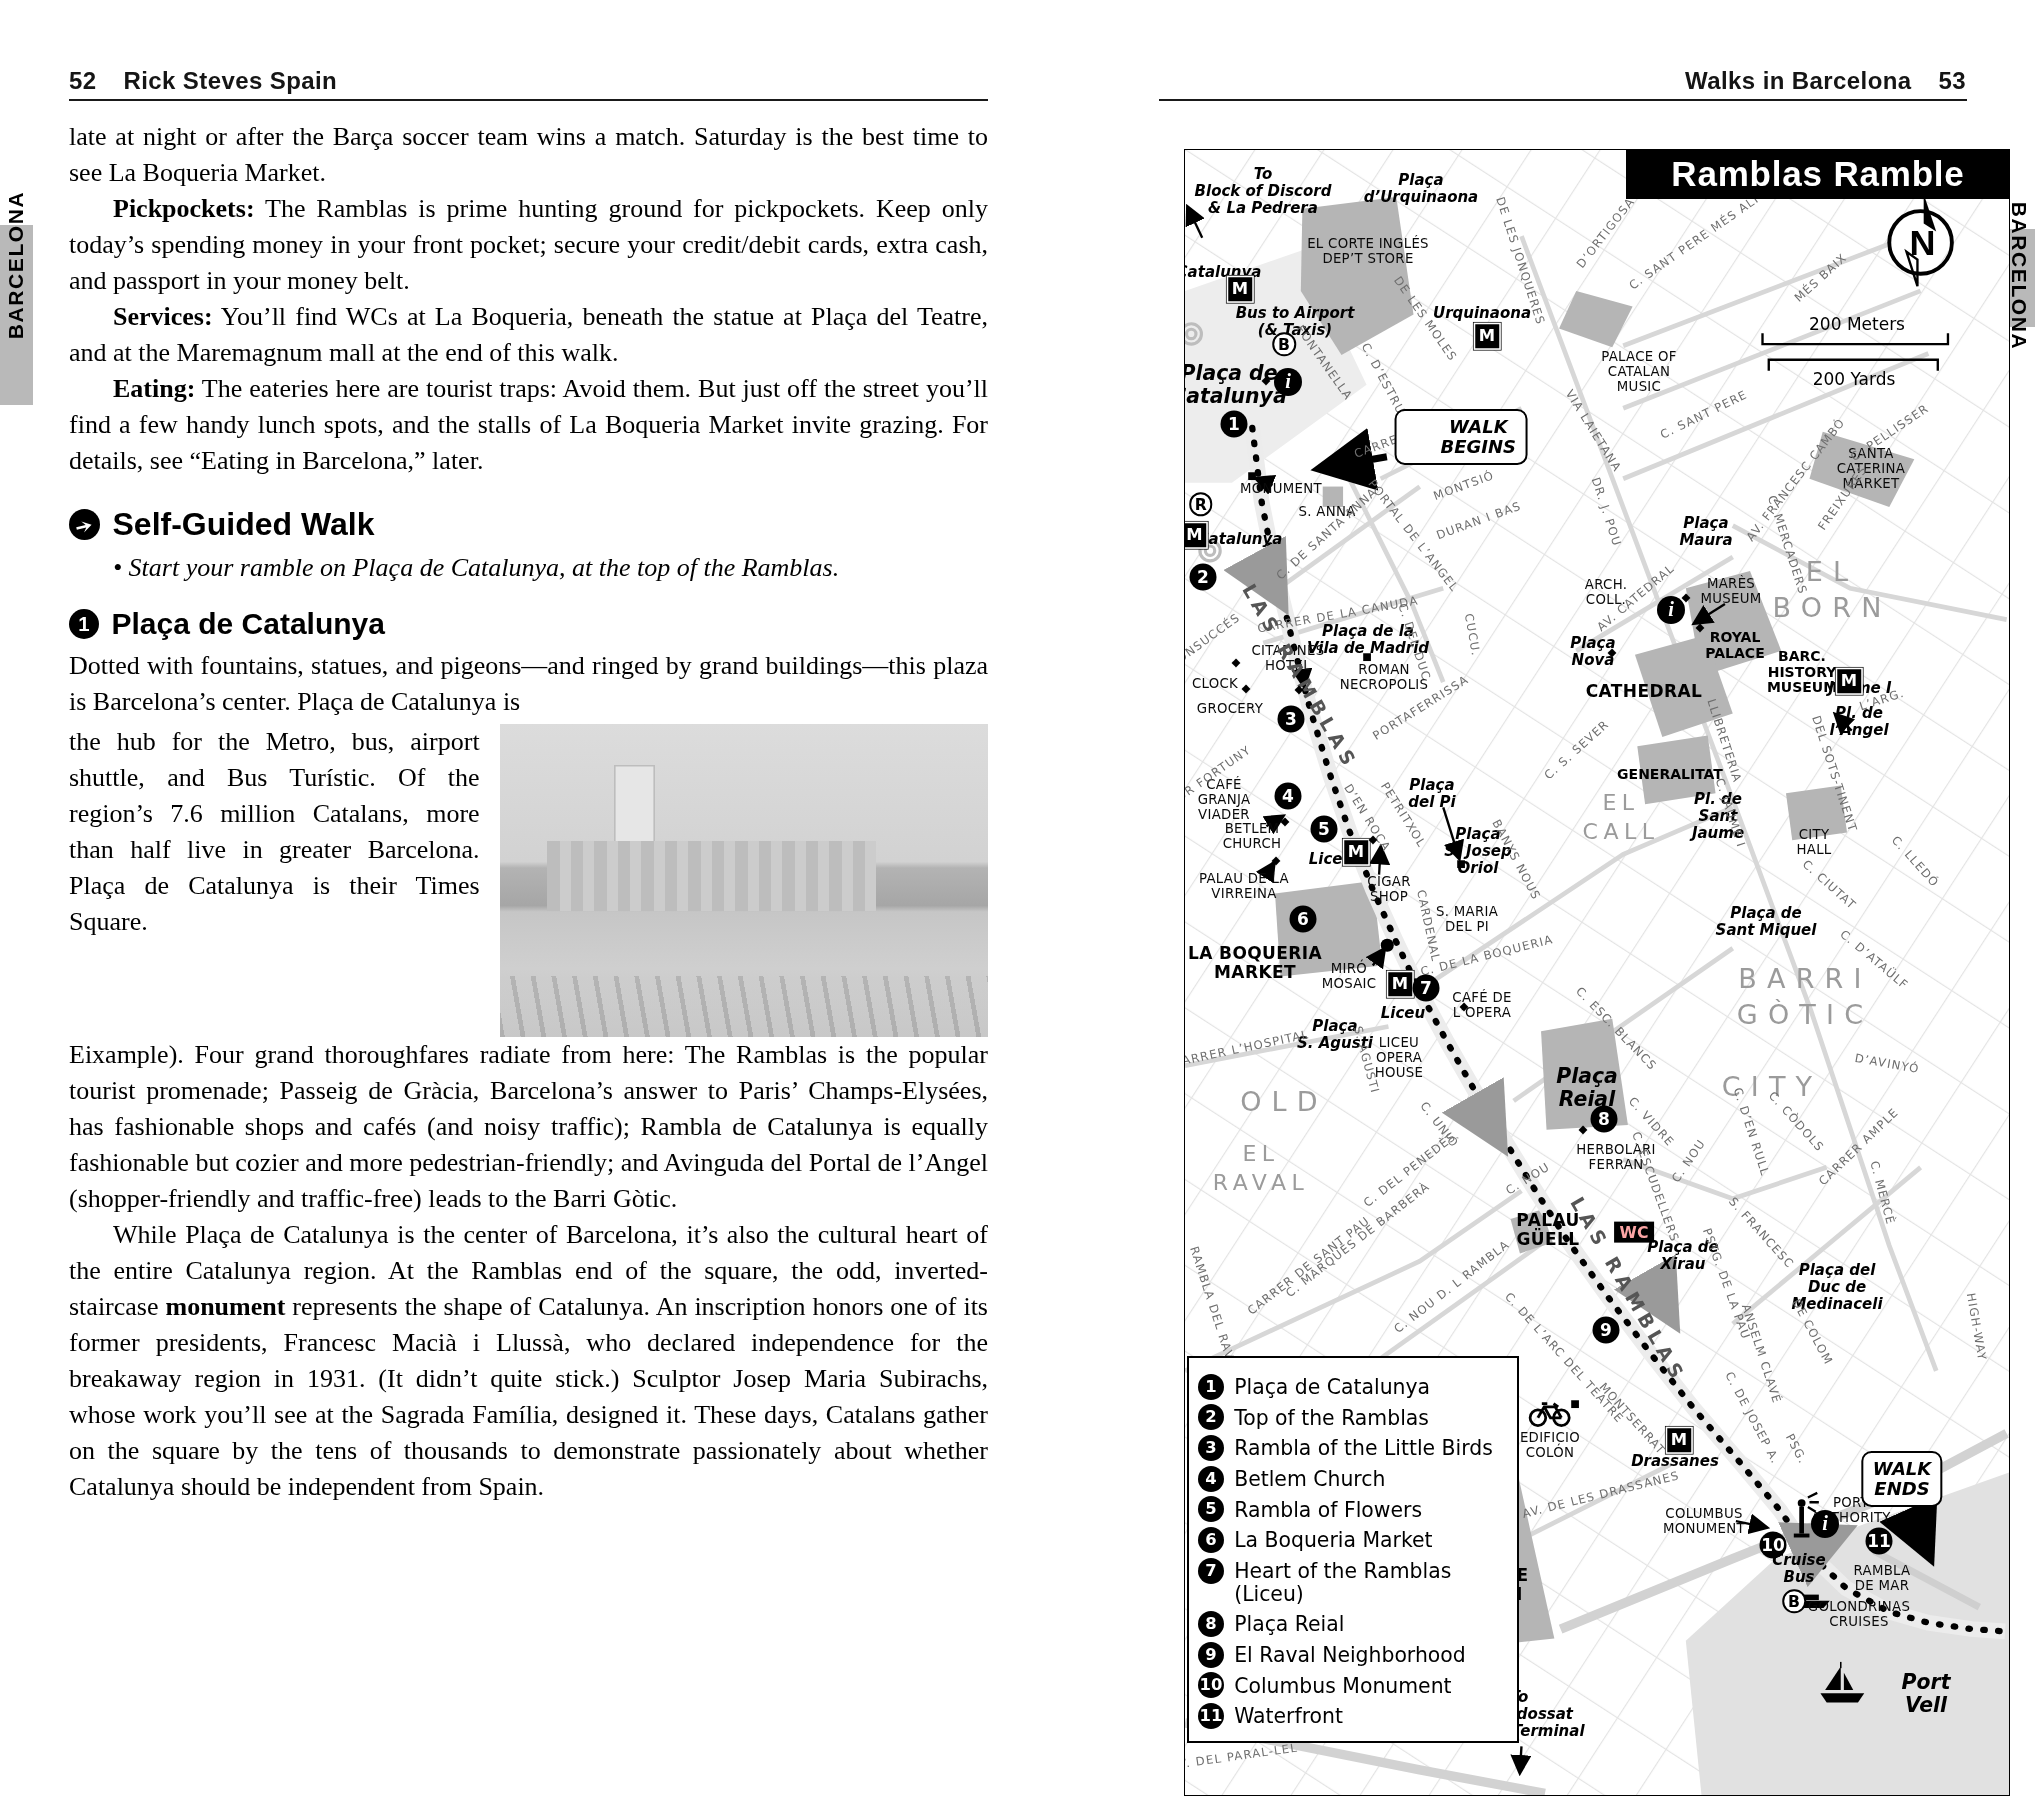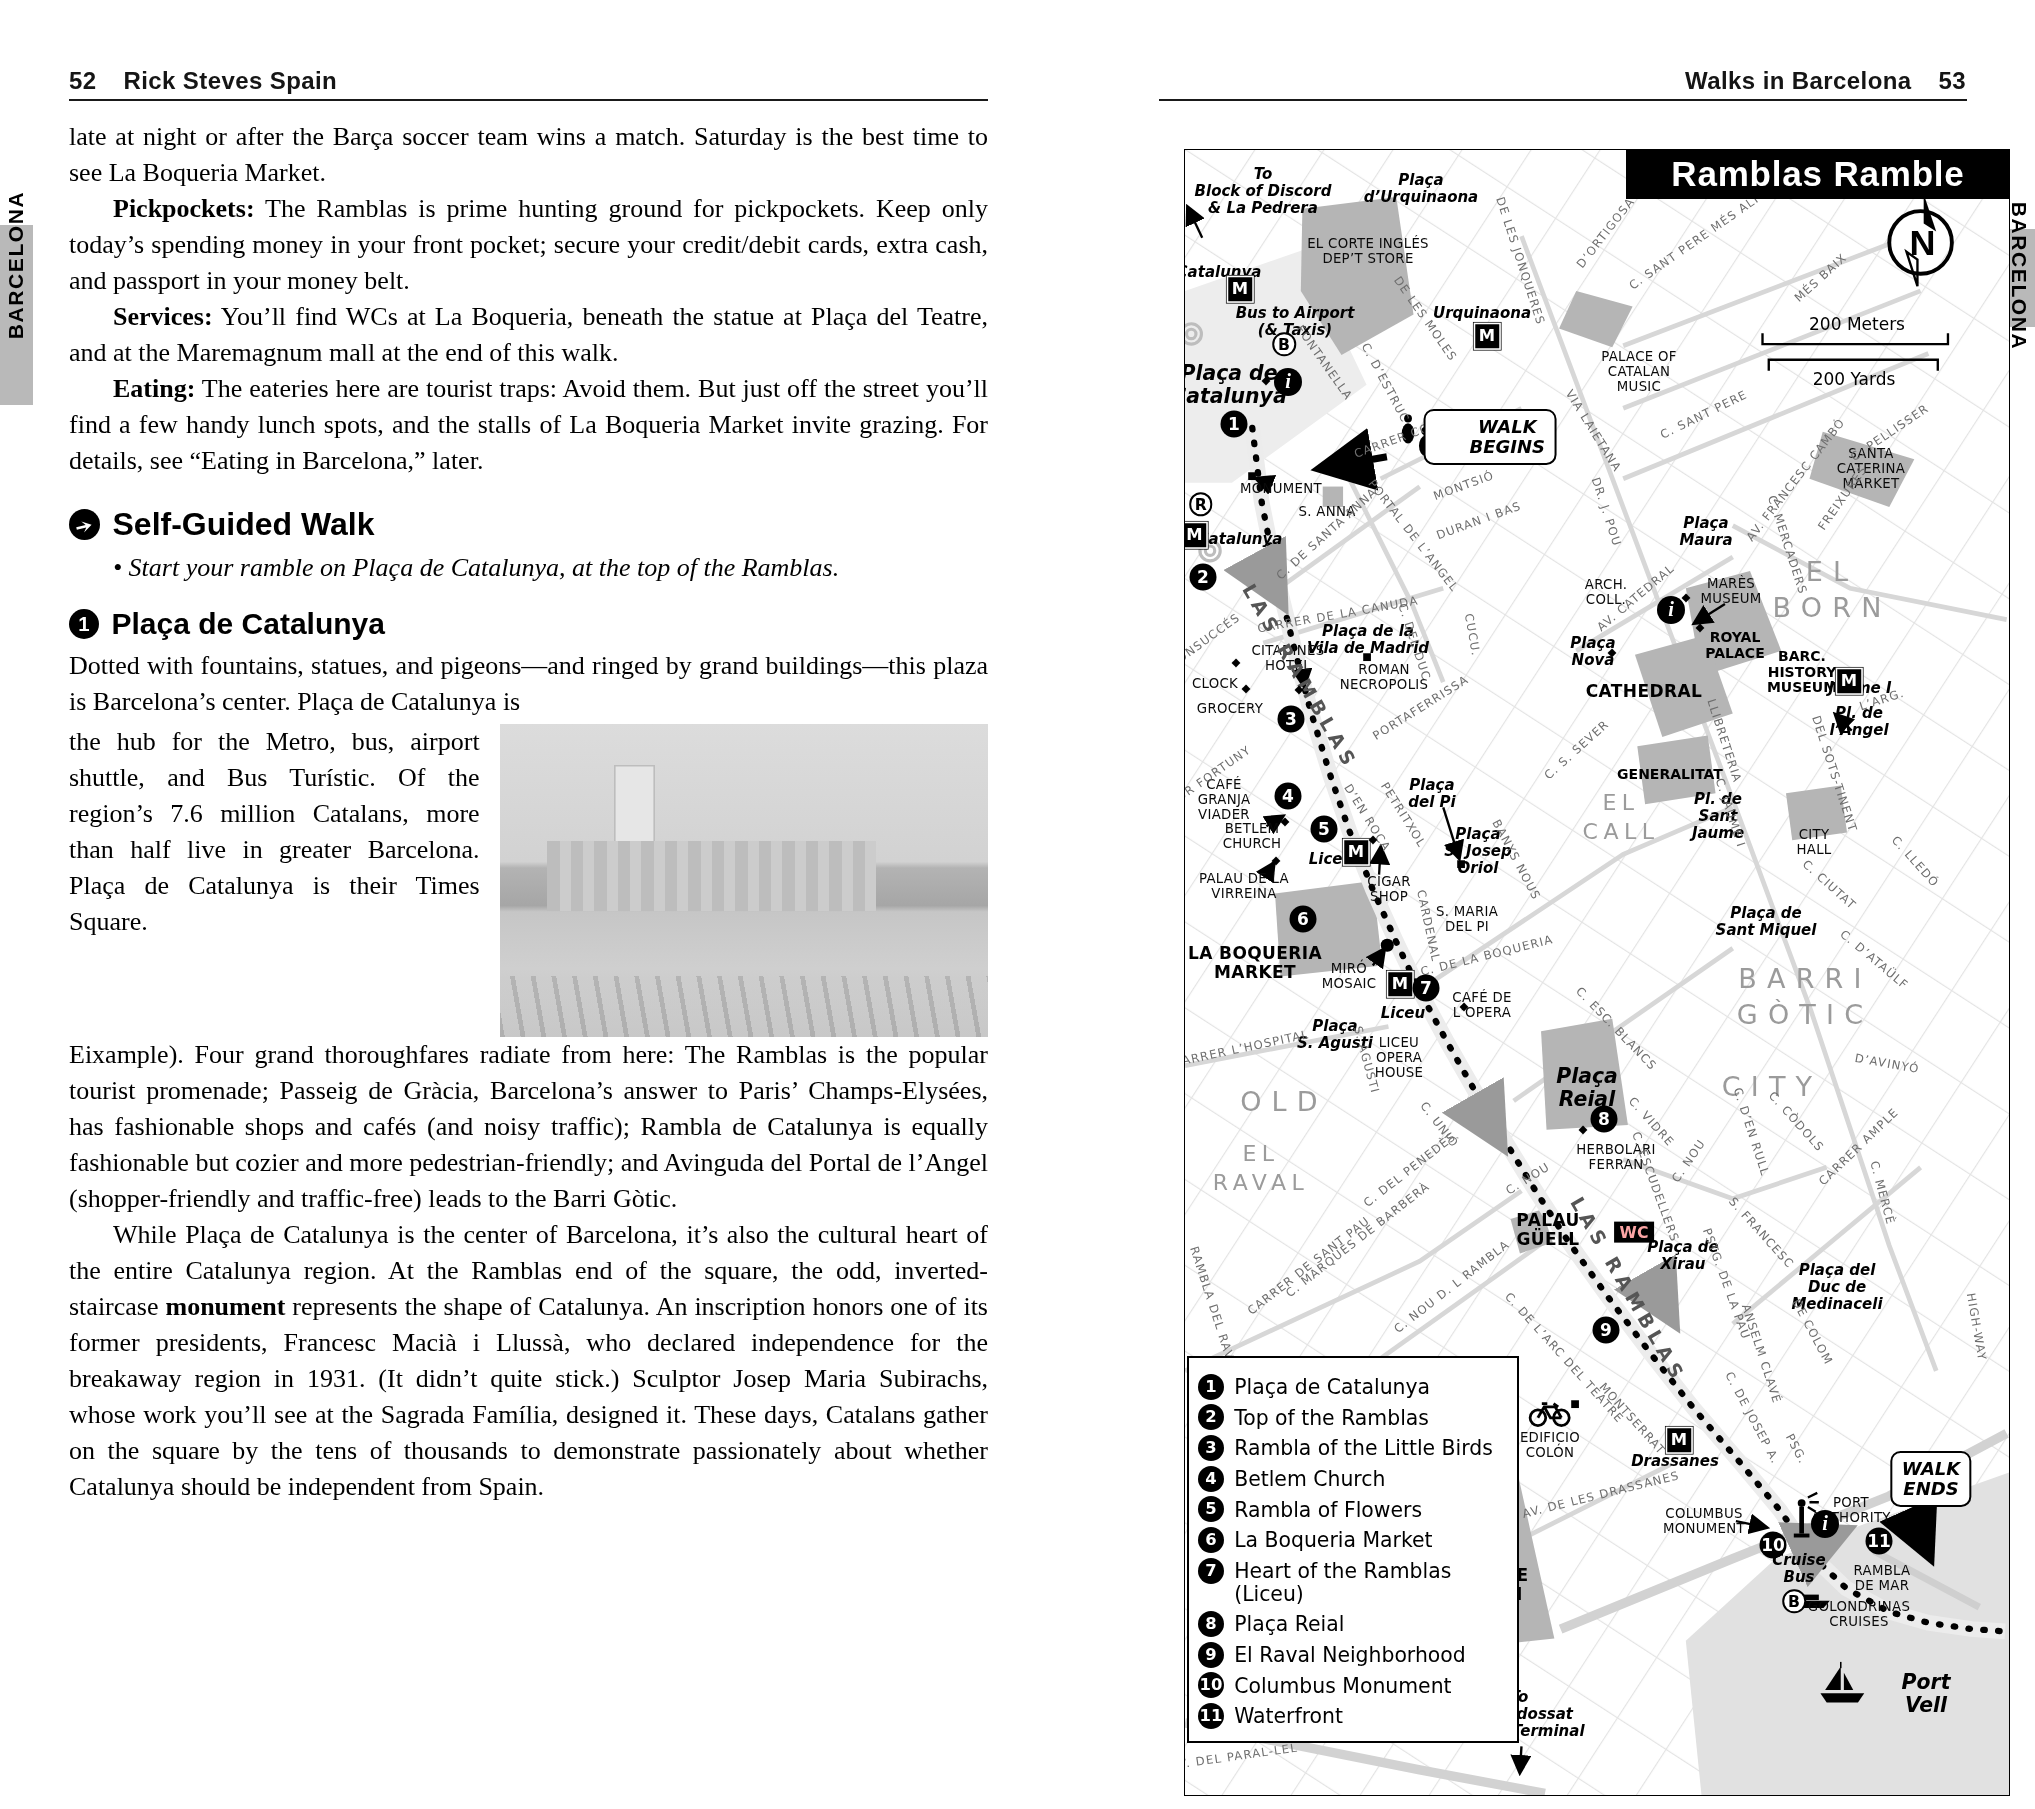--- a/index.html
+++ b/index.html
@@ -79,21 +79,21 @@
   .circ{width:23.5px;height:23.5px;border-radius:50%;background:#fff;border:2.3px solid #000;color:#000;
         font-weight:bold;font-size:15.7px;line-height:22px;box-sizing:border-box;}
   .info{width:28px;height:28px;border-radius:50%;background:#000;color:#fff;
         font-family:"Liberation Serif",serif;font-style:italic;font-weight:bold;font-size:20.4px;
         line-height:27px;}
   .wc  {background:#000;color:#fca5a5;font-weight:bold;font-size:15.7px;padding:1.6px 5.5px;}
   .dia {font-size:11.7px;color:#000;}
   .sq  {font-size:10.2px;color:#000;}
   .dot {width:12.5px;height:12.5px;border-radius:50%;background:#000;}
   .walkbox{background:#fff;border:2.3px solid #000;border-radius:10.2px;font-size:18px;font-weight:bold;
-           font-style:italic;padding:6.3px 9.4px;line-height:1.1;z-index:6;margin-left:29px;}
+           font-style:italic;padding:6.3px 9.4px;line-height:1.1;z-index:6;}
   .wb-begins{padding-left:44px;}
 
   
   #legend{position:absolute;left:1.6px;top:1206px;width:332px;box-sizing:border-box;background:#fff;
           border:2.3px solid #000;padding:11px 9.4px 7.8px;z-index:6;}
   .lrow{display:flex;gap:10.2px;margin:4.7px 0;align-items:flex-start;}
   .lnum{flex:0 0 auto;width:26px;height:26px;border-radius:50%;background:#000;color:#fff;
         font-family:"DejaVu Sans",sans-serif;font-weight:bold;font-size:16.4px;line-height:26px;
         text-align:center;}
   .ltext{font-family:"DejaVu Sans",sans-serif;font-size:20.4px;line-height:1.13;padding-top:2.3px;}

